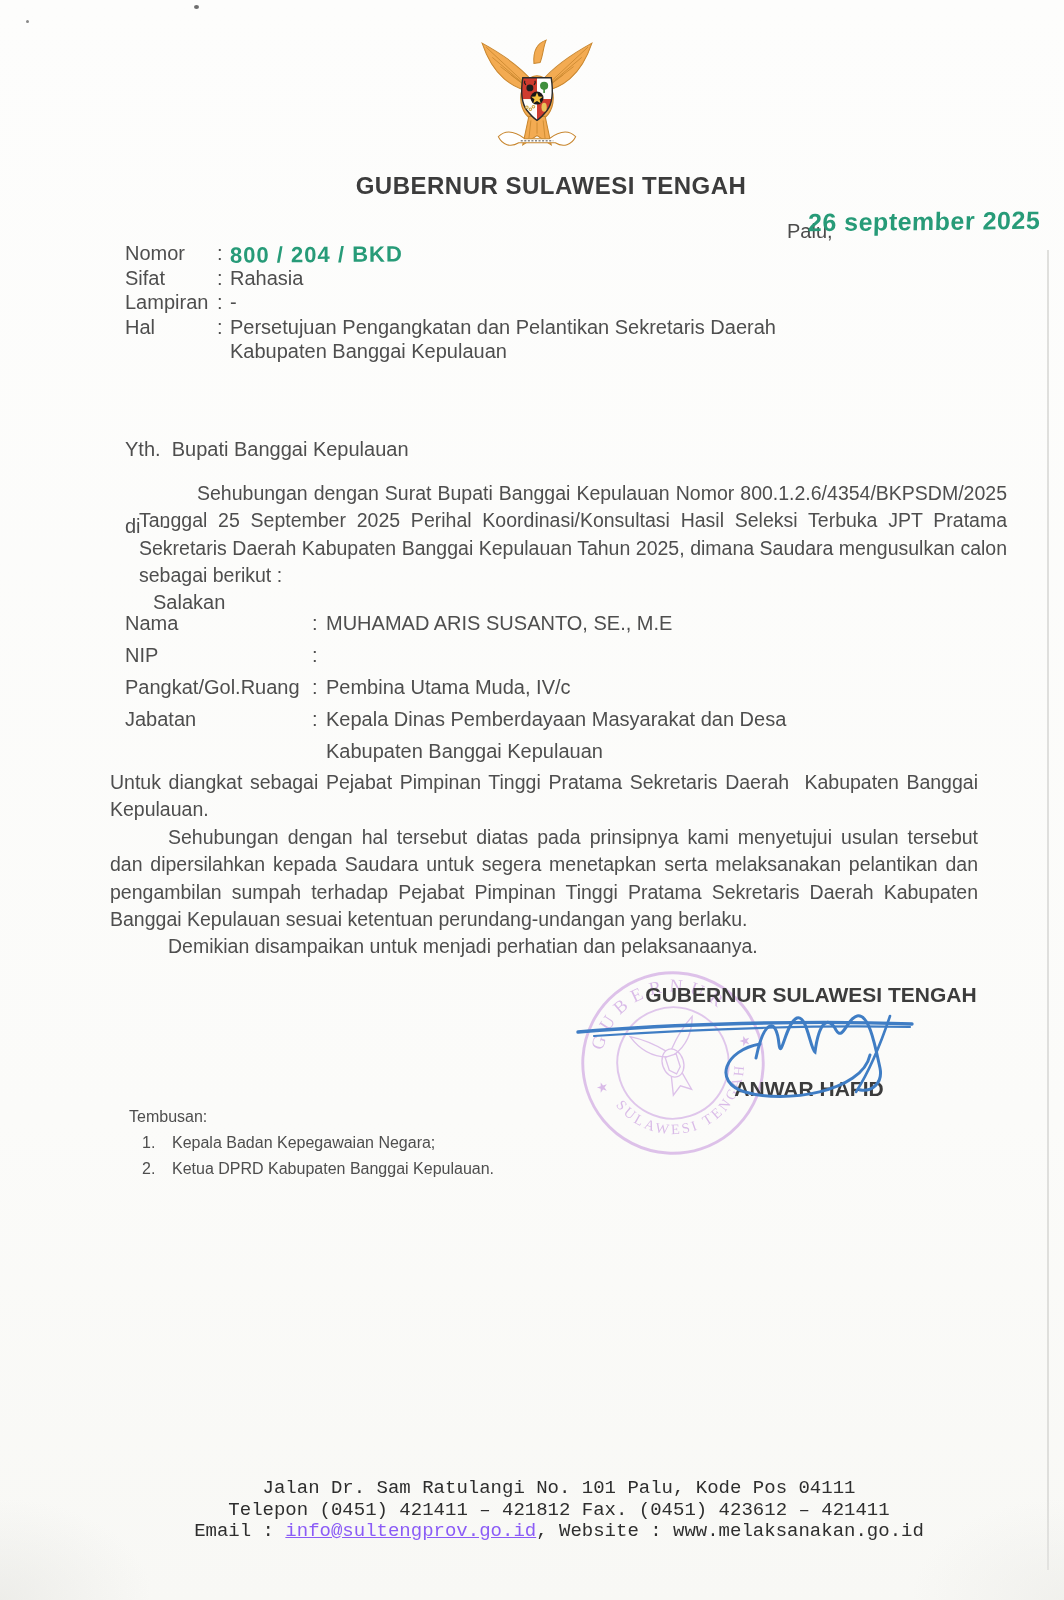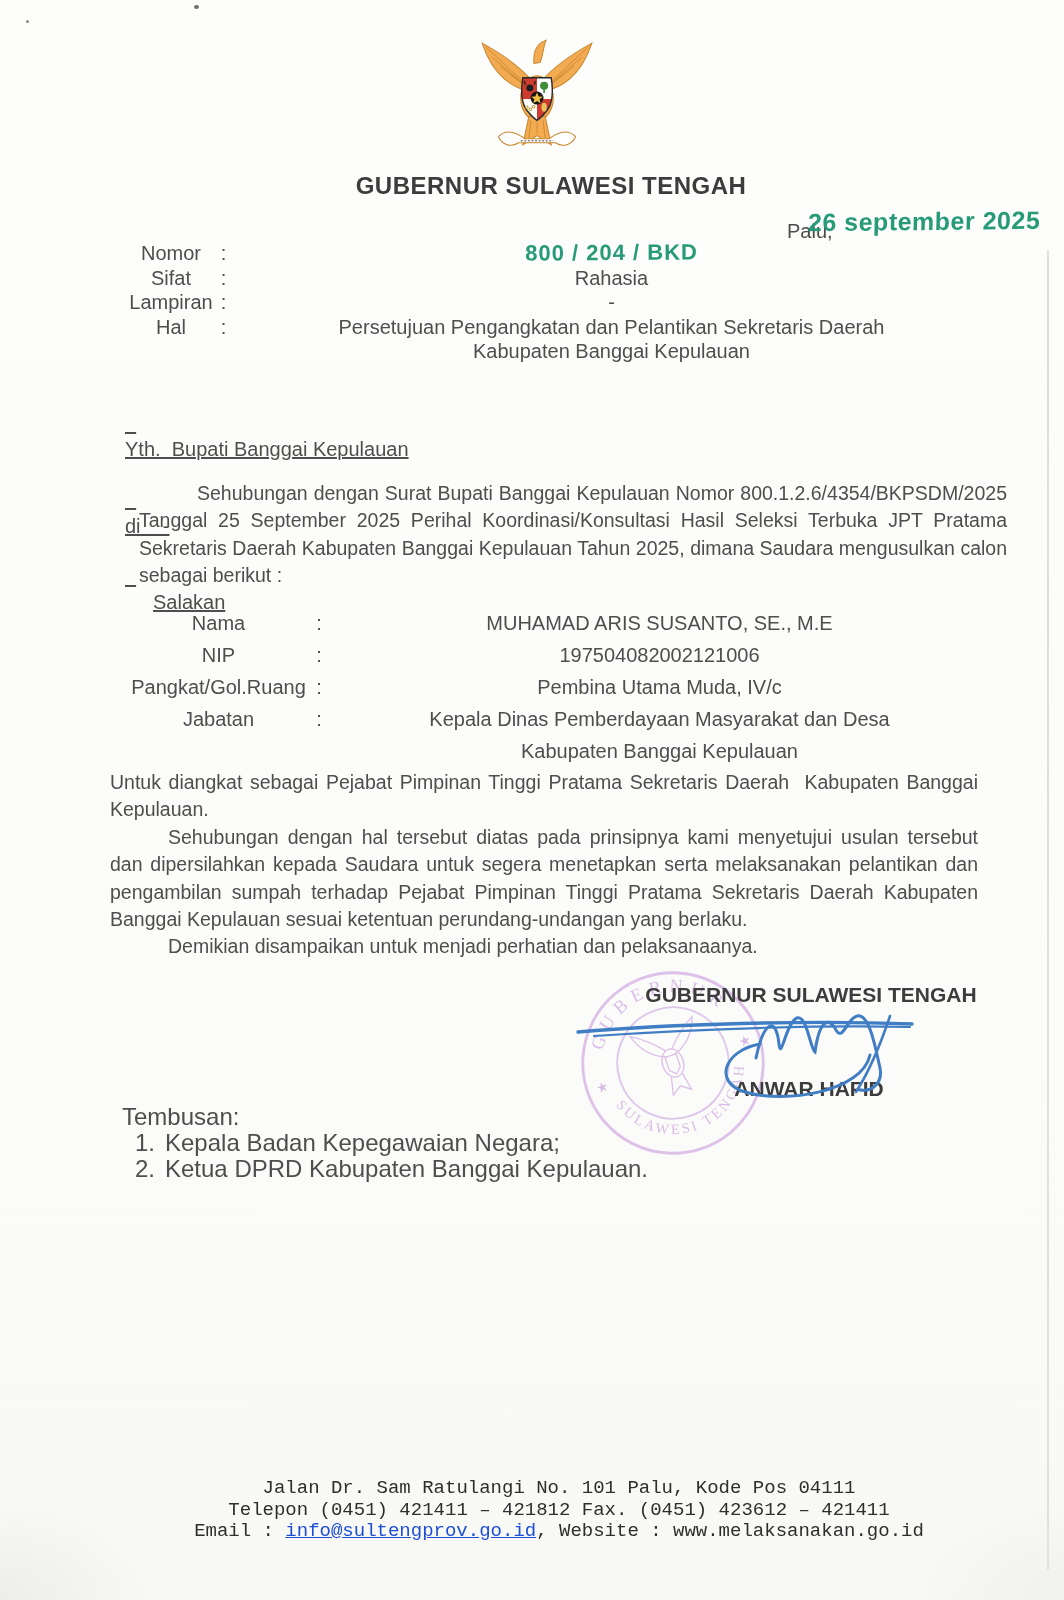--- a/index.html
+++ b/index.html
@@ -26,26 +26,26 @@
 
   
   #dateline-place{position:absolute;left:755px;top:220px;font-size:20px;color:#4c4c4c;margin-left:32px;}
   #dateline-hand{
     position:absolute;left:808px;top:207px;font-size:25px;font-weight:600;
     color:#279b78;letter-spacing:.5px;transform:rotate(-.6deg) skewX(-2deg);white-space:nowrap;
   }
 
   
   #meta{position:absolute;left:125px;top:241px;width:868px;font-size:20px;line-height:24.5px;}
-  .kv{display:grid;grid-template-columns:92px 13px 1fr;text-align:center;}
+  .kv{display:grid;grid-template-columns:92px 13px 1fr;}
   .kv .v2{grid-column:3;}
   .hand-number{color:#279b78;font-size:22px;font-weight:600;letter-spacing:1px;transform:rotate(-.4deg);display:inline-block;}
 
   
-  #addressee{position:absolute;left:125px;top:386px;font-size:20px;line-height:25.5px;white-space:pre-wrap;text-decoration:underline;}
+  #addressee{position:absolute;left:125px;top:386px;font-size:20px;line-height:25.5px;white-space:pre-wrap;}
   #addressee .indent{padding-left:28px;}
 
   
   .para{white-space:pre-wrap;text-align:justify;font-size:19.5px;line-height:27.4px;}
   #p1{position:absolute;left:139px;top:480px;width:868px;text-indent:58px;}
   #body2{position:absolute;left:110px;top:769px;width:868px;}
   #p3,#p4{text-indent:58px;}
 
   
   #subject{position:absolute;left:125px;top:607px;width:868px;font-size:20px;line-height:32px;}
@@ -53,27 +53,27 @@
 
   
   #sig-title{position:absolute;left:811px;top:983px;transform:translateX(-50%);
     font-size:21px;font-weight:bold;color:#3c3c3c;white-space:nowrap;z-index:3;}
   #stamp{position:absolute;left:577px;top:967px;width:192px;height:192px;z-index:1;}
   #signature-svg{position:absolute;left:560px;top:1000px;width:510px;height:110px;z-index:4;}
   #sig-name{position:absolute;left:809px;top:1077px;transform:translateX(-50%);
     font-size:21px;font-weight:bold;color:#3c3c3c;white-space:nowrap;z-index:3;}
 
   
-  #tembusan{position:absolute;left:122px;top:1104px;font-size:24px;line-height:26px;}
+  #tembusan{position:absolute;left:129px;top:1104px;font-size:16px;line-height:26px;}
   .tb-item{display:grid;grid-template-columns:30px 1fr;padding-left:13px;}
 
   
   #footer{position:absolute;left:125px;top:1478px;width:868px;text-align:center;
     font-family:Liberation Mono, monospace;font-size:19px;line-height:21.5px;color:#2e2e2e;}
-  #footer a{color:#1d4ed8;text-decoration:underline;}
+  #footer a{color:#8b5cf6;text-decoration:underline;}
 </style>
 </head>
 <body>
 
 <div class="speck" id="speck1"></div>
 <div class="speck" id="speck2"></div>
 <div id="edge-right"></div>
 <div class="corner" id="corner-bl"></div>
 <div class="corner" id="corner-br"></div>
 
@@ -174,21 +174,20 @@
 
 <div id="subject">
   <div class="kv">
     <span>Nama</span>
     <span>:</span>
     <span>MUHAMAD ARIS SUSANTO, SE., M.E</span>
   </div>
   <div class="kv">
     <span>NIP</span>
     <span>:</span>
-    <span>197504082002121006</span>
   </div>
   <div class="kv">
     <span>Pangkat/Gol.Ruang</span>
     <span>:</span>
     <span>Pembina Utama Muda, IV/c</span>
   </div>
   <div class="kv">
     <span>Jabatan</span>
     <span>:</span>
     <span>Kepala Dinas Pemberdayaan Masyarakat dan Desa</span>

